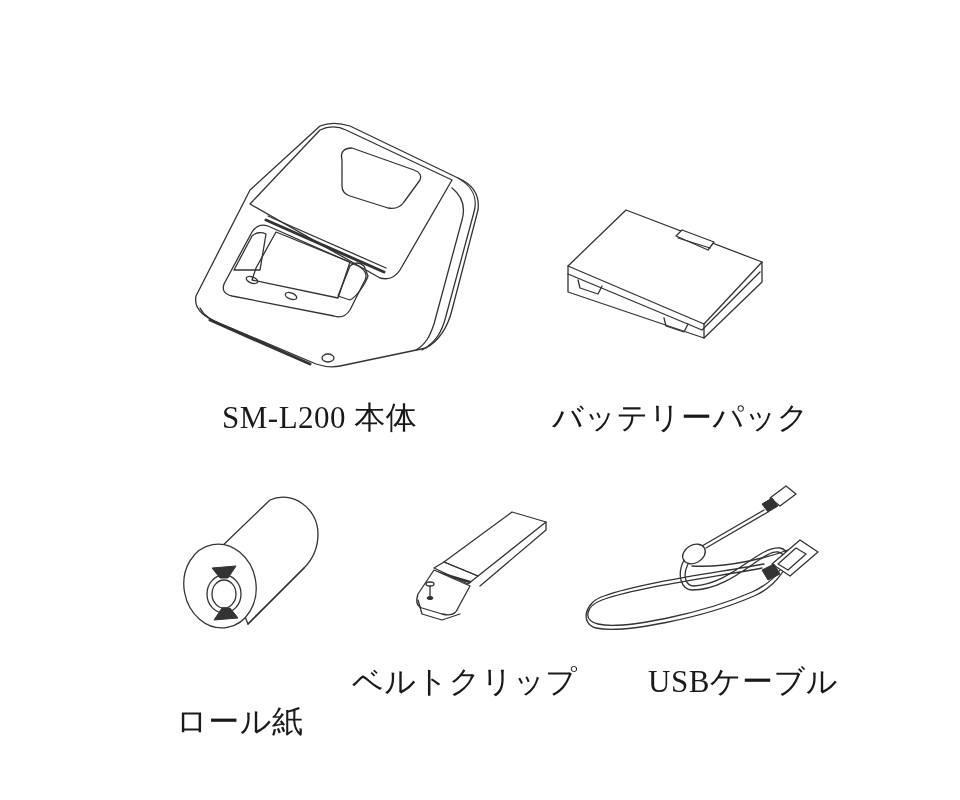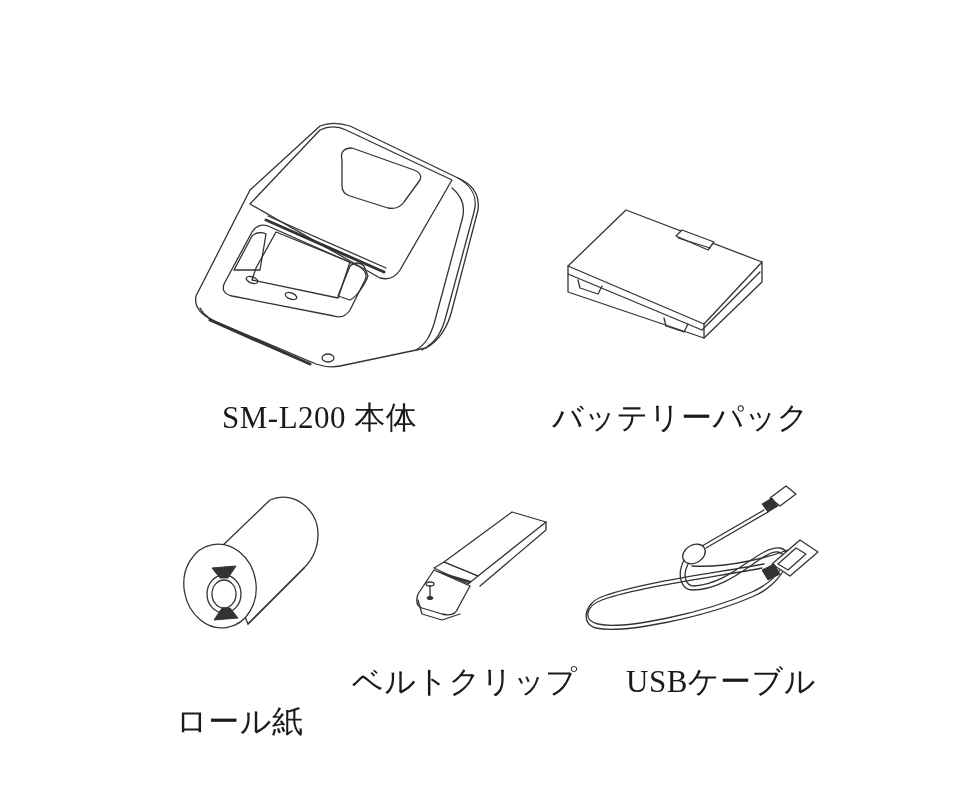--- a/index.html
+++ b/index.html
@@ -115,14 +115,14 @@
     <ellipse class="lnw" cx="112" cy="74" rx="12" ry="9" transform="rotate(-30 112 74)"></ellipse>
 
     <path class="ln" d="M102 80 C94 96 100 110 110 110 C150 110 180 70 196 72 C212 76 196 100 170 112 C120 134 40 150 16 144 C0 140 4 126 20 120 C60 106 140 96 180 88"></path>
     <path class="ln" d="M106 84 C100 96 104 106 112 106 C150 104 176 66 198 68 C216 72 200 104 172 116 C122 138 40 154 14 148 C-2 144 2 122 22 116 C60 102 140 92 182 84"></path>
     <path class="ln" d="M110 86 C150 88 190 76 206 70"></path>
 
     <path class="lnw" d="M190 84 L218 60 L236 72 L208 96 Z"></path>
     <path class="ln" d="M196 84 L214 68 L224 74 L206 90 Z"></path>
     <path class="dk" d="M180 90 L192 84 L198 94 L186 100 Z"></path>
   </svg>
-  <div class="label" style="left:626px;top:664px">USBケーブル</div>
+  <div class="label" style="left:648px;top:664px">USBケーブル</div>
 </div>
 
 </body></html>

